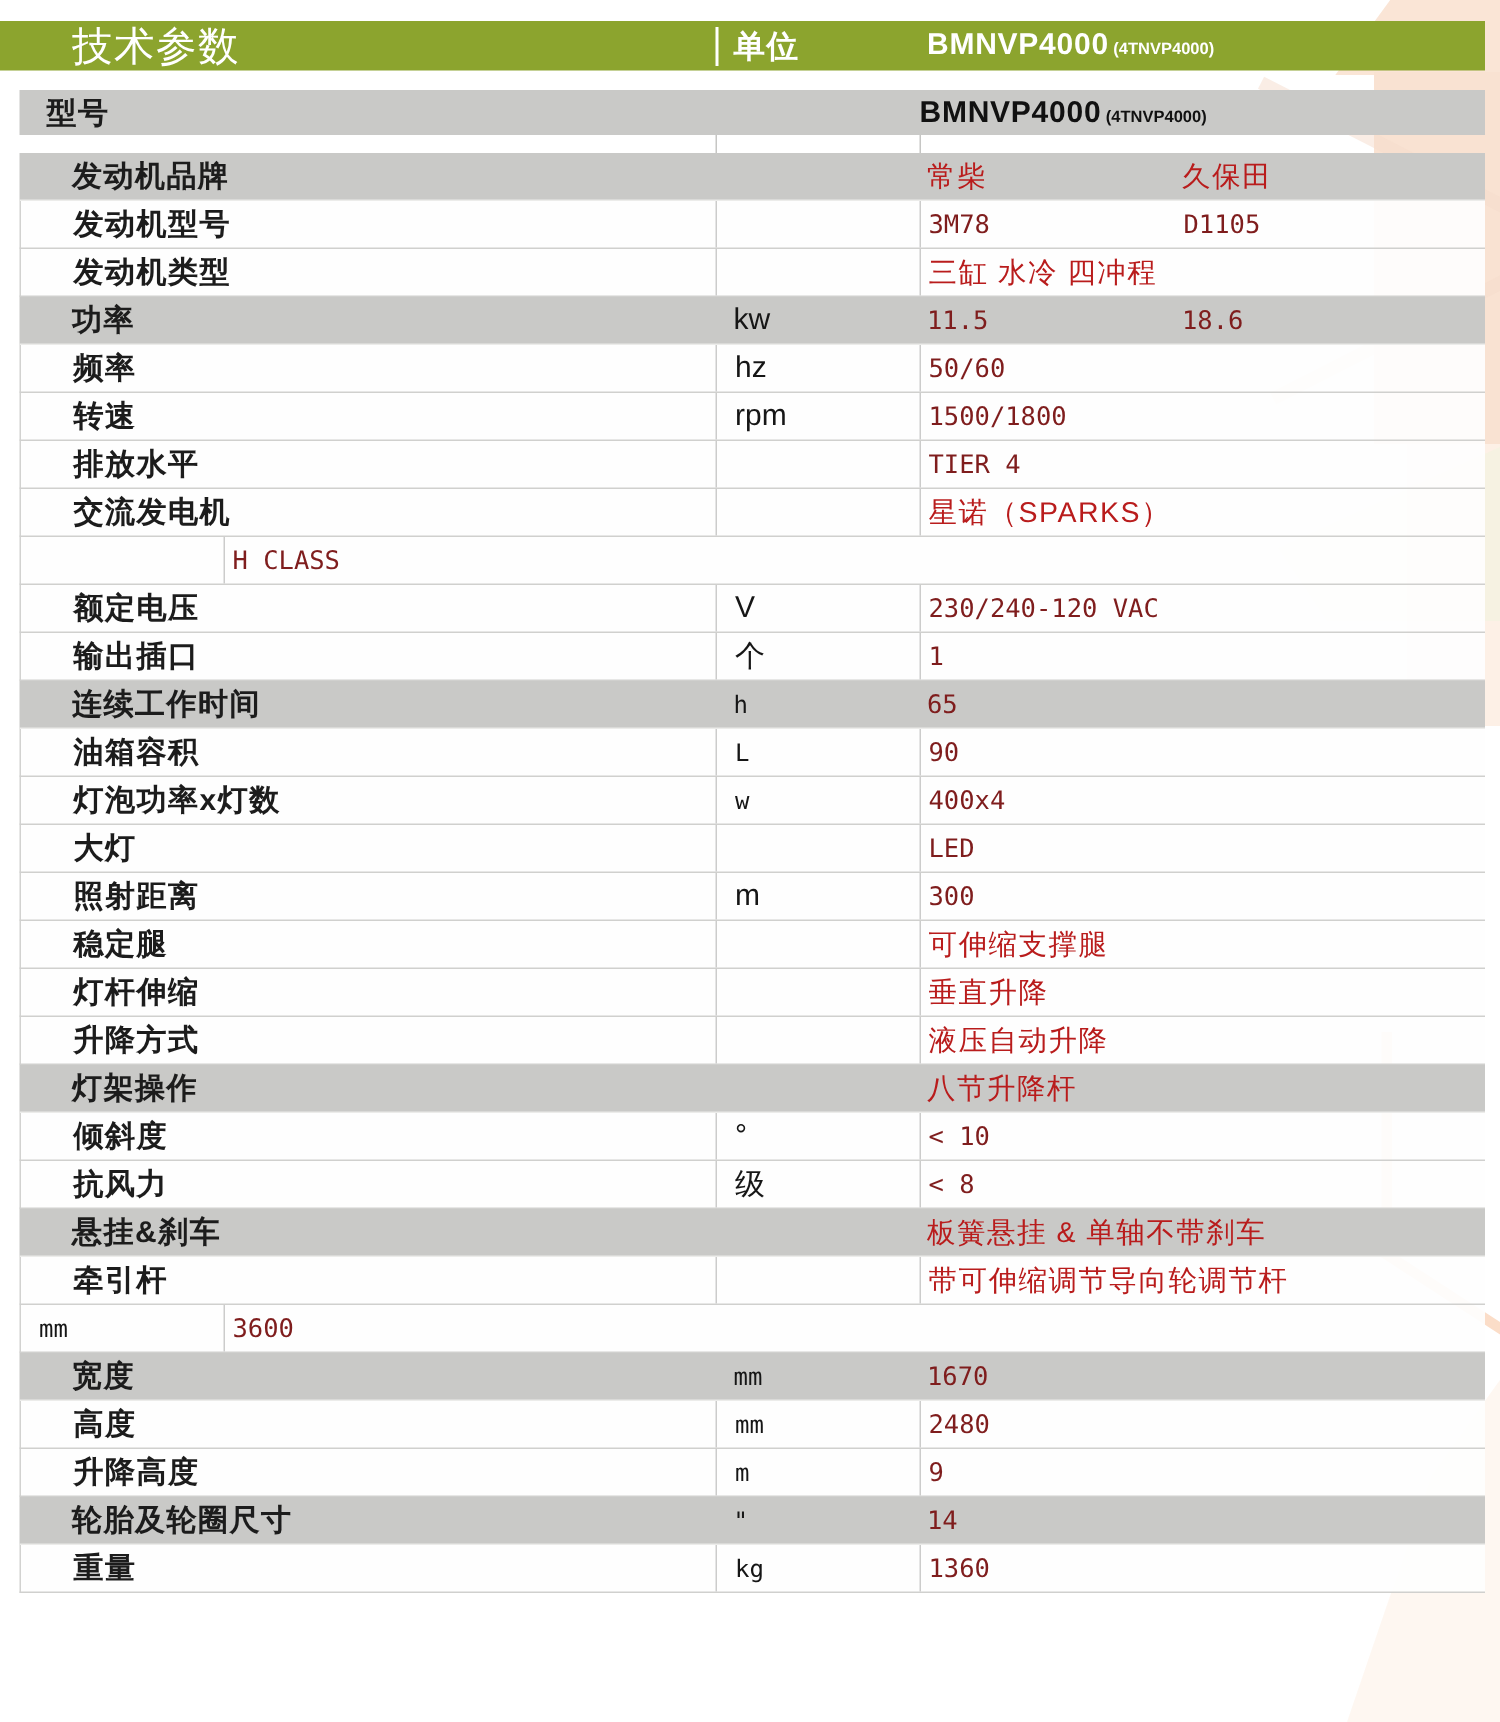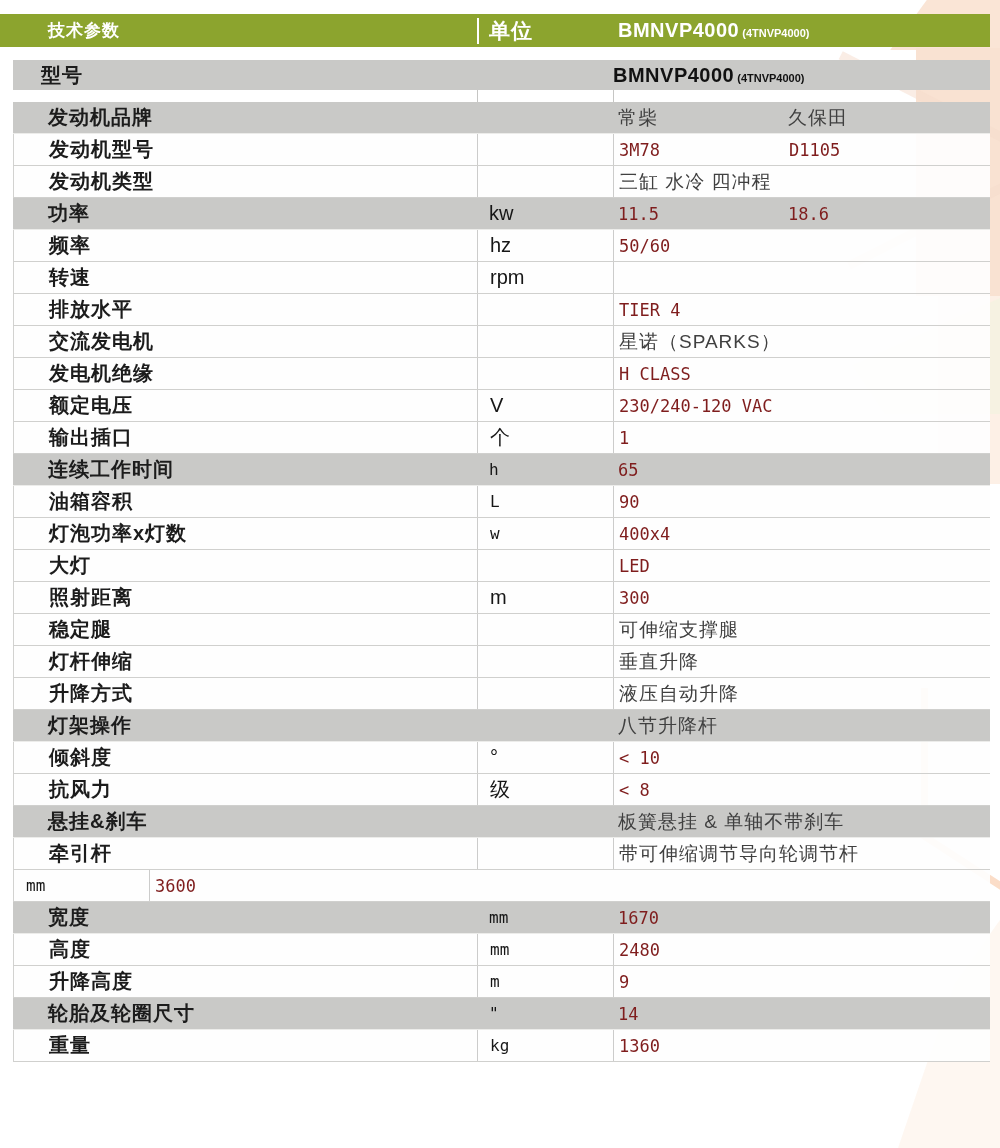--- a/index.html
+++ b/index.html
@@ -19,31 +19,31 @@
   .d-g1{left:921px;top:830px;width:195px;height:7px;background:#fbddc8;transform:rotate(33deg);transform-origin:left top;}
   .d-h{left:898px;top:920px;width:102px;height:228px;background:#fdf4ec;opacity:.75;clip-path:polygon(100% 0,100% 100%,0 100%,55% 28%);}
 
   
   .layer{position:absolute;inset:0;z-index:1;}
 
   .header-bar{
     position:absolute;left:0;top:14px;width:990px;height:33px;
     display:flex;align-items:center;color:#ffffff;
   }
-  .hb-title{width:477px;padding-left:48px;box-sizing:border-box;font-size:17px;font-weight:bold;letter-spacing:1px;}
+  .hb-title{width:477px;padding-left:48px;box-sizing:border-box;font-size:27px;font-weight:normal;letter-spacing:1px;}
   .hb-div{width:2px;height:26px;background:#ffffff;}
   .hb-unit{width:132px;padding-left:10px;box-sizing:border-box;font-size:21px;font-weight:bold;letter-spacing:1px;}
   .hb-model{padding-left:7px;font-size:20px;font-weight:bold;letter-spacing:.5px;display:flex;align-items:baseline;}
   .sub{font-size:11px;font-weight:bold;margin-left:3px;letter-spacing:0;}
 
   .model-row{
     position:absolute;left:13px;top:60px;width:977px;height:30px;
     display:flex;align-items:center;
   }
-  .mr-label{width:464px;padding-left:28px;box-sizing:border-box;font-size:20px;font-weight:600;letter-spacing:1px;}
+  .mr-label{width:464px;padding-left:18px;box-sizing:border-box;font-size:20px;font-weight:600;letter-spacing:1px;}
   .mr-unit{width:136px;}
   .mr-value{font-size:20px;font-weight:bold;color:#111;letter-spacing:.5px;display:flex;align-items:baseline;}
   .mr-value .sub{color:#111;}
 
   .gap-stub{position:absolute;top:90px;width:1px;height:12px;background:#c6c6c4;}
   .stub1{left:477px;} .stub2{left:613px;}
 
   .rows{position:absolute;left:13px;top:102px;width:977px;}
   .row{display:flex;height:32px;box-sizing:border-box;border-bottom:1px solid #d0d0ce;}
   .row.white{background:rgba(254,254,254,.93);border-left:1px solid #d2d2d0;}
@@ -51,21 +51,21 @@
   .cell{display:flex;align-items:center;box-sizing:border-box;height:100%;}
   .c-label{width:464px;padding-left:35px;font-size:20px;font-weight:600;letter-spacing:1px;}
   .c-unit{width:136px;padding-left:12px;color:#161616;}
   .row.white .c-label,.row.white .c-unit{border-right:1px solid #cccccb;}
   .u-lg{font-size:20px;}
   .u-sm{font-size:16px;font-family:"DejaVu Sans Mono",monospace;}
   .c-value{flex:1;padding-left:5px;align-items:center;}
   .v1{display:inline-block;}
   .v1.has2{width:170px;}
   .v-mono{font-family:"DejaVu Sans Mono",monospace;font-size:17px;color:#7f1d1d;}
-  .v-sans{font-size:19px;color:#404040;font-weight:500;letter-spacing:1px;}
+  .v-sans{font-size:19px;color:#b91c1c;font-weight:500;letter-spacing:1px;}
 </style>
 </head>
 <body>
 
 <div class="canvas">
 
   <div class="decor d-a"></div>
   <div class="decor d-b"></div>
   <div class="decor d-c1"></div>
   <div class="decor d-c2"></div>
@@ -134,37 +134,39 @@
         <div class="row white">
           <div class="cell c-label">频率</div>
           <div class="cell c-unit u-lg">hz</div>
           <div class="cell c-value">
             <span class="v1 v-mono">50/60</span>
           </div>
         </div>
         <div class="row white">
           <div class="cell c-label">转速</div>
           <div class="cell c-unit u-lg">rpm</div>
+          <div class="cell c-value">
+            <span class="v1 v-mono">1500/1800</span>
+          </div>
         </div>
         <div class="row white">
           <div class="cell c-label">排放水平</div>
           <div class="cell c-unit u-sm"></div>
           <div class="cell c-value">
             <span class="v1 v-mono">TIER 4</span>
           </div>
         </div>
         <div class="row white">
           <div class="cell c-label">交流发电机</div>
           <div class="cell c-unit u-sm"></div>
           <div class="cell c-value">
             <span class="v1 v-sans">星诺（SPARKS）</span>
           </div>
         </div>
         <div class="row white">
-          <div class="cell c-label">发电机绝缘</div>
           <div class="cell c-unit u-sm"></div>
           <div class="cell c-value">
             <span class="v1 v-mono">H CLASS</span>
           </div>
         </div>
         <div class="row white">
           <div class="cell c-label">额定电压</div>
           <div class="cell c-unit u-lg">V</div>
           <div class="cell c-value">
             <span class="v1 v-mono">230/240-120 VAC</span>

